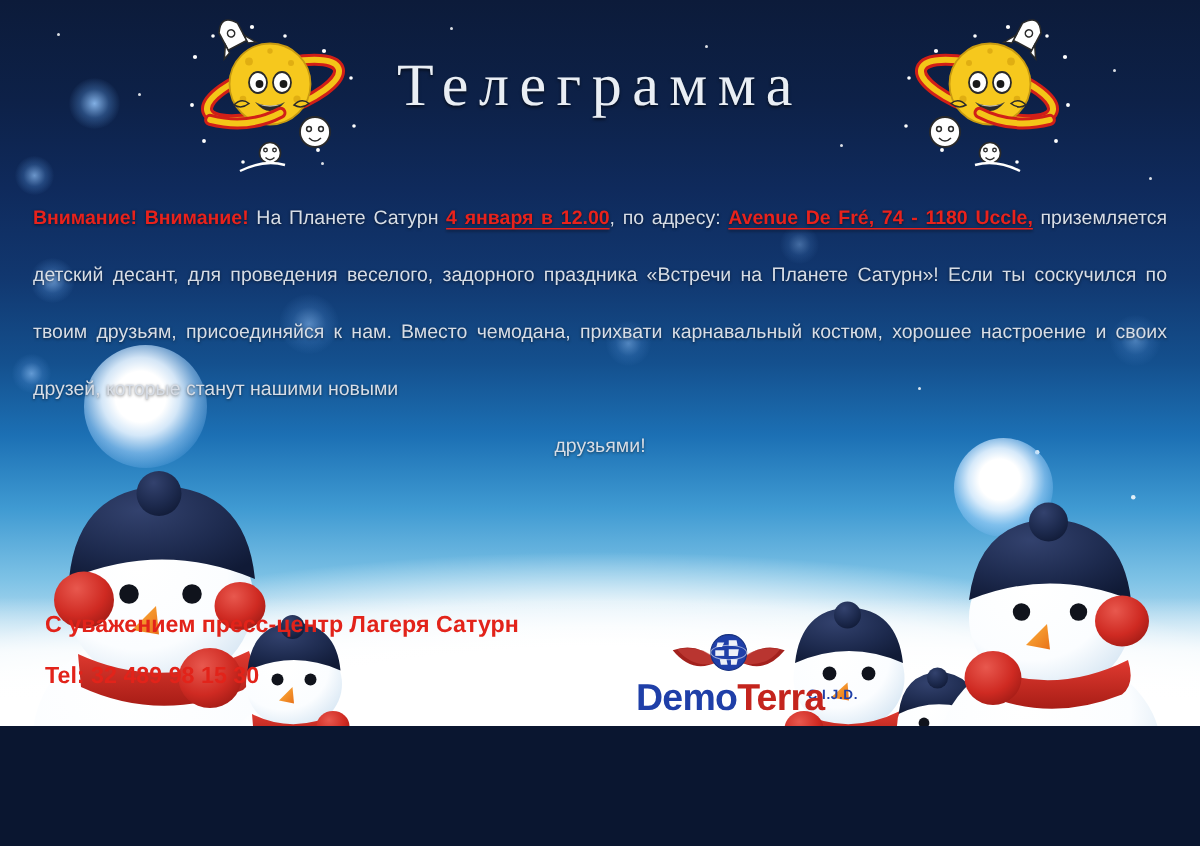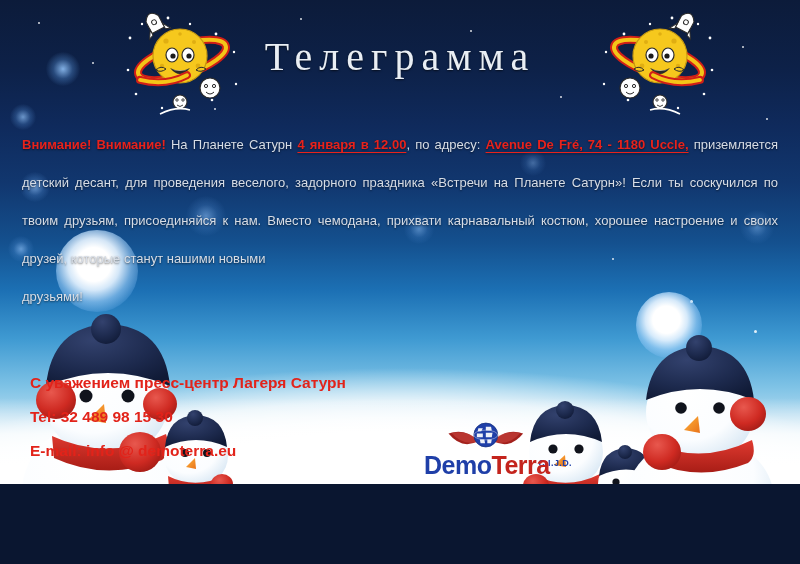--- a/index.html
+++ b/index.html
@@ -114,21 +114,21 @@
     top: 126px;
     left: 22px;
     width: 756px;
     color: #d7dde6;
     font-size: 13px;
     line-height: 38px;
     text-align: justify;
     text-shadow: 0 1px 2px rgba(0,0,0,.55);
   }
   .body-copy p { margin: 0; }
-  .body-copy p.last { text-align: left; }
+  .body-copy p.last { text-align: center; }
   .hl {
     color: #e8221c;
     font-weight: bold;
   }
   .hl-u {
     color: #e8221c;
     font-weight: bold;
     text-decoration: underline;
     text-underline-offset: 3px;
   }
@@ -438,21 +438,20 @@
   </div>
 
   <div class="body-copy">
     <p><span class="hl">Внимание!  Внимание!</span><span> На Планете Сатурн </span><span class="hl-u">4 января в 12.00</span><span>, по адресу: </span><span class="hl-u">Avenue De Fré, 74 - 1180 Uccle,</span><span> приземляется   детский десант, для проведения веселого, задорного праздника «Встречи на Планете Сатурн»! Если ты соскучился по твоим друзьям, присоединяйся к нам. Вместо чемодана, прихвати карнавальный костюм, хорошее настроение и своих друзей, которые станут   нашими новыми</span></p>
     <p class="last">друзьями!</p>
   </div>
 
   <div class="footer">
     <div>С уважением пресс-центр Лагеря Сатурн</div>
     <div>Tel: 32 489 98 15 30</div>
-    <div>E-mail: info @ demoterra.eu</div>
   </div>
 
   <div class="demoterra">
     <svg viewBox="0 0 150 44" style="position:absolute;left:20px;top:0;width:112px;height:36px;">
       <path d="M6 16 q22 -8 40 10 q-22 12 -40 -10z" fill="#a3211d"></path>
       <path d="M106 16 q-22 -8 -40 10 q22 12 40 -10z" fill="#a3211d"></path>
       <path d="M10 15 q24 -4 38 12 q-24 6 -38 -12z" fill="#c4403a" opacity=".65"></path>
       <path d="M102 15 q-24 -4 -38 12 q24 6 38 -12z" fill="#c4403a" opacity=".65"></path>
       <circle cx="56" cy="18" r="16" fill="#1f3fa8"></circle>
       <circle cx="56" cy="18" r="16" fill="none" stroke="#16307f" stroke-width="1"></circle>

